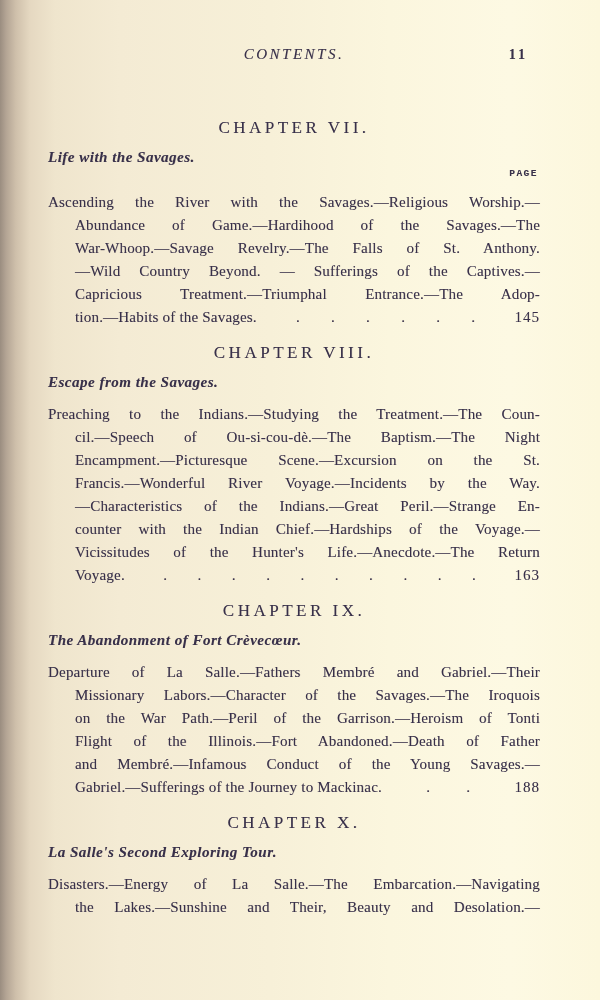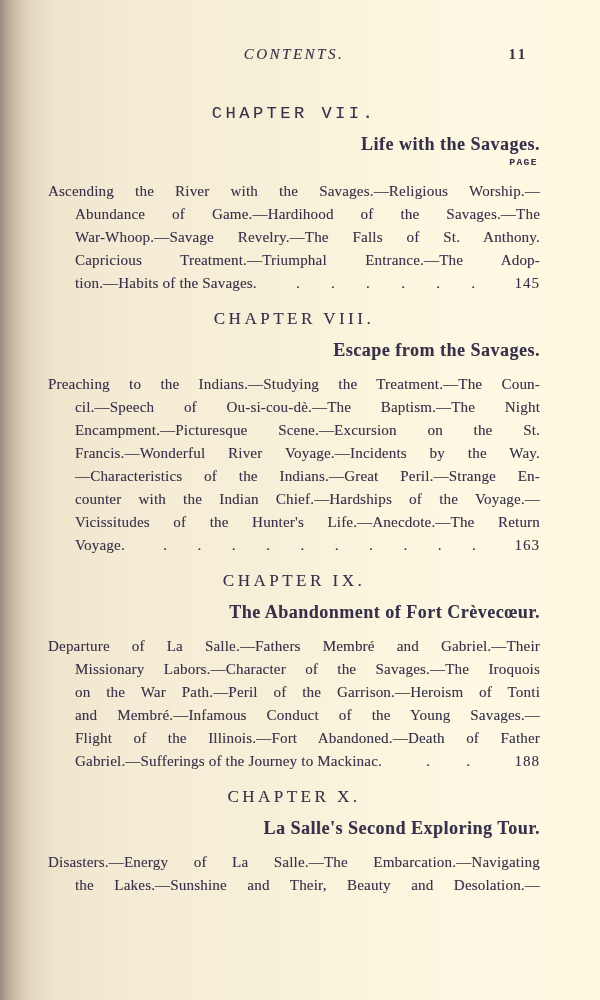--- a/index.html
+++ b/index.html
@@ -24,24 +24,24 @@
   }
   .page-num {
     position:absolute; right:12px; top:1px;
     font-size:14px; font-weight:bold; letter-spacing:3px;
   }
 
   .chap-head {
     margin:14px 0 0; text-align:center;
     font-size:17px; font-weight:normal; letter-spacing:3.5px;
   }
-  .content section:first-of-type .chap-head { margin-top:38px;font-family:Liberation Mono, monospace; }
+  .content section:first-of-type .chap-head { margin-top:52px; }
   .chap-title {
-    margin:11px 0 0; text-align:right;
-    font-size:18px; font-weight:bold;
+    margin:11px 0 0; text-align:left;
+    font-size:15px; font-style:italic; font-weight:bold;
     letter-spacing:0.5px;
   }
   .page-label {
     margin-top:2px; text-align:right; padding-right:2px;
     font-size:9.5px; letter-spacing:1.5px; font-weight:bold;font-family:Liberation Mono, monospace;
   }
   .chap-summary { margin-top:12px; font-size:15px; letter-spacing:0.2px; }
   .line {
     line-height:23px; white-space:nowrap;
     text-align:justify; text-align-last:justify;
@@ -70,20 +70,21 @@
 
     <div id="toc">
   <section class="chapter">
     <h2 class="chap-head txt">CHAPTER VII.</h2>
     <h3 class="chap-title txt">Life with the Savages.</h3>
     <div class="page-label txt">PAGE</div>
           <div class="chap-summary">
             <div class="line txt">Ascending the River with the Savages.—Religious Worship.—</div>
             <div class="line txt indent">Abundance of Game.—Hardihood of the Savages.—The</div>
             <div class="line txt indent">War-Whoop.—Savage Revelry.—The Falls of St. Anthony.</div>
+            <div class="line txt indent">—Wild Country Beyond. — Sufferings of the Captives.—</div>
             <div class="line txt indent">Capricious Treatment.—Triumphal Entrance.—The Adop-</div>
             <div class="final-line txt indent">
               <span class="final-text">tion.—Habits of the Savages.</span>
               <span class="leader">
                 <span>.</span>
                 <span>.</span>
                 <span>.</span>
                 <span>.</span>
                 <span>.</span>
                 <span>.</span>
@@ -123,22 +124,22 @@
           </div>
   </section>
 
   <section class="chapter">
     <h2 class="chap-head txt">CHAPTER IX.</h2>
     <h3 class="chap-title txt">The Abandonment of Fort Crèvecœur.</h3>
     <div class="chap-summary">
             <div class="line txt">Departure of La Salle.—Fathers Membré and Gabriel.—Their</div>
             <div class="line txt indent">Missionary Labors.—Character of the Savages.—The Iroquois</div>
             <div class="line txt indent">on the War Path.—Peril of the Garrison.—Heroism of Tonti</div>
+            <div class="line txt indent">Flight of the Illinois.—Fort Abandoned.—Death of Father</div>
             <div class="line txt indent">and Membré.—Infamous Conduct of the Young Savages.—</div>
-            <div class="line txt indent">Flight of the Illinois.—Fort Abandoned.—Death of Father</div>
             <div class="final-line txt indent">
               <span class="final-text">Gabriel.—Sufferings of the Journey to Mackinac.</span>
               <span class="leader">
                 <span>.</span>
                 <span>.</span>
               </span>
               <span class="page-ref">188</span>
             </div>
           </div>
   </section>

